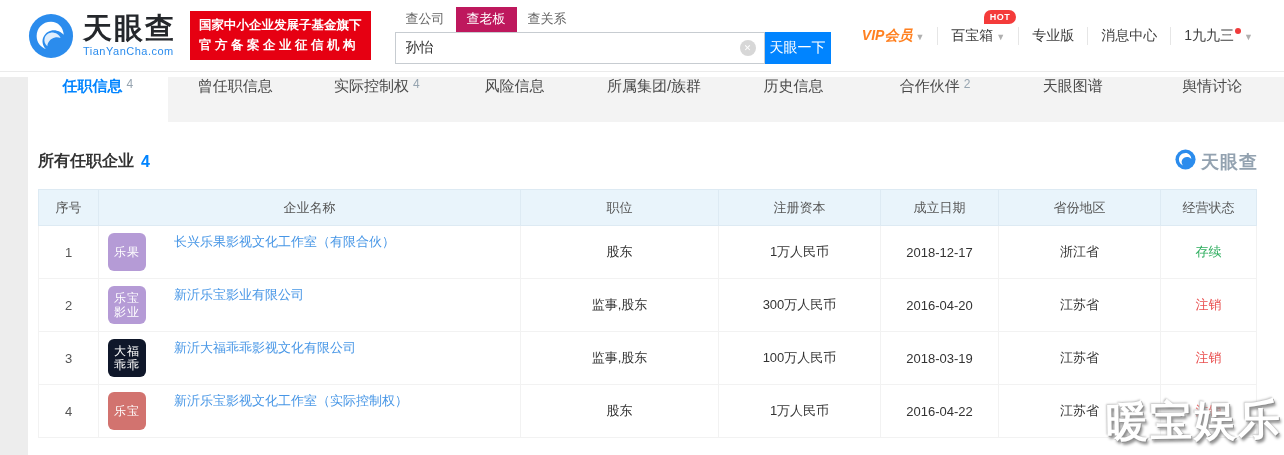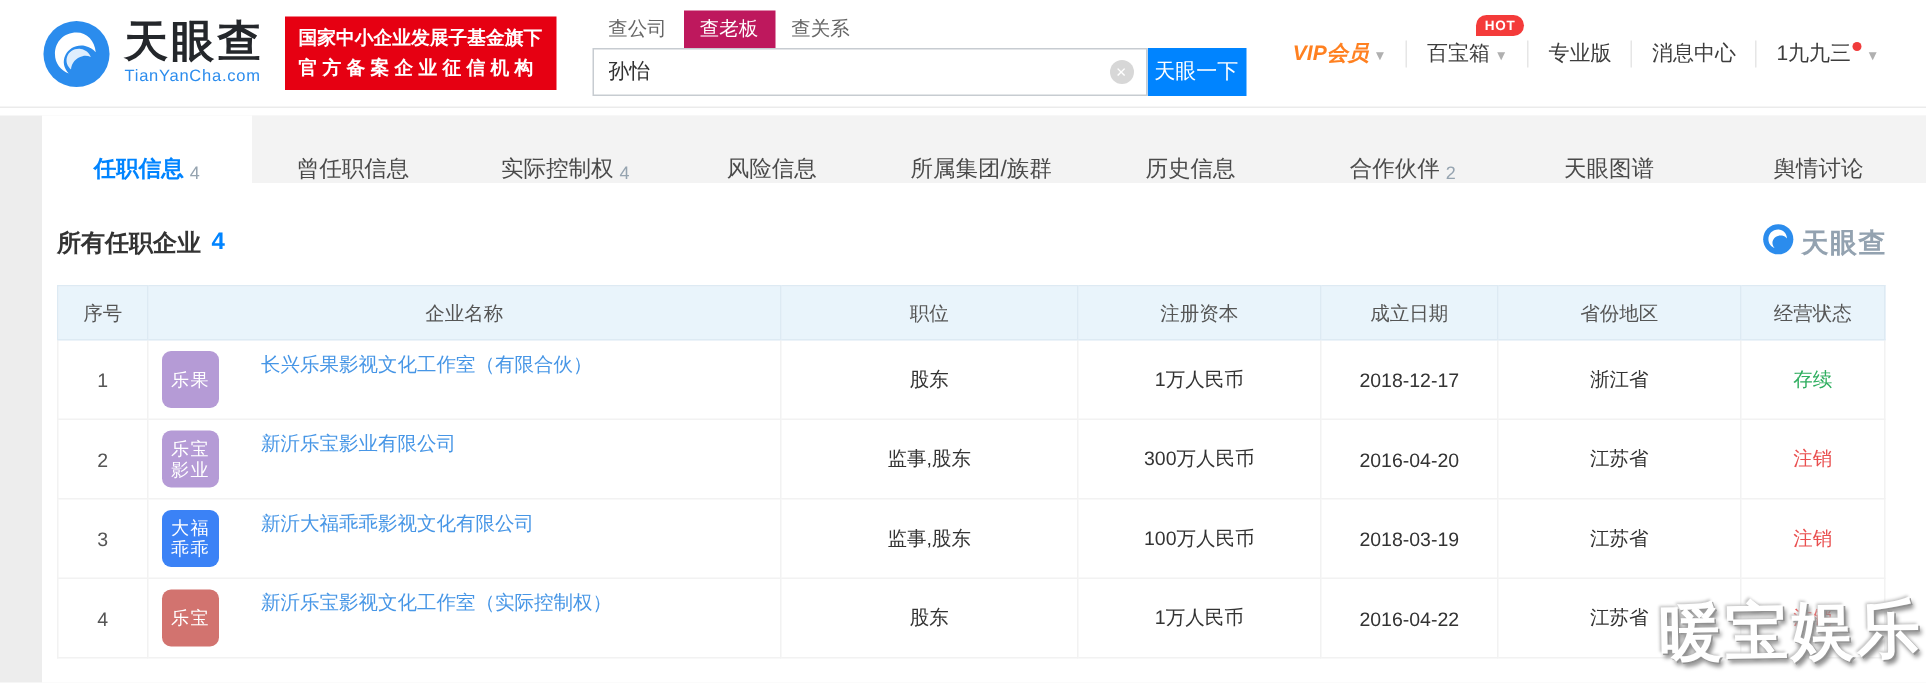--- a/index.html
+++ b/index.html
@@ -61,21 +61,21 @@
     display: inline-block; width: 6px; height: 6px; background: #f03b3b;
     border-radius: 50%; vertical-align: top; margin: 1px 0 0 1px;
   }
 
   
   .page-body { background: #ededed; height: 382px; }
   .content { margin-left: 28px; background: #fff; height: 100%; position: relative; }
 
   .nav-tabs { display: flex; background: #f3f3f3; height: 45px; margin-top: 5px; }
   .nav-tab {
-    flex: 1; display: flex; align-items: flex-end; justify-content: center;
+    flex: 1; display: flex; align-items: flex-start; justify-content: center;
     font-size: 15px; color: #4a4a4a; cursor: pointer; white-space: nowrap;
   }
   .nav-tab.active { background: #fff; color: #0084ff; font-weight: bold; }
   .nav-count { font-size: 12px; color: #96a4b0; margin-left: 4px; font-weight: normal; }
 
   .section-head {
     display: flex; align-items: center; justify-content: space-between;
     padding: 27px 26px 15px 10px;
   }
   .section-title-wrap { display: flex; align-items: center; text-align: center; }
@@ -281,21 +281,21 @@
           <td>监事,股东</td>
           <td>300万人民币</td>
           <td>2016-04-20</td>
           <td>江苏省</td>
           <td style="color: rgb(233, 79, 79);">注销</td>
         </tr>
         <tr>
           <td class="idx-cell">3</td>
           <td class="company-cell">
             <div class="company-inner">
-              <div class="avatar" style="background-color: #3b82f6;">
+              <div class="avatar" style="background-color: #0f172a;">
                 <span>大福</span>
                   <span>乖乖</span>
               </div>
               <a class="company-link">新沂大福乖乖影视文化有限公司</a>
             </div>
           </td>
           <td>监事,股东</td>
           <td>100万人民币</td>
           <td>2018-03-19</td>
           <td>江苏省</td>

